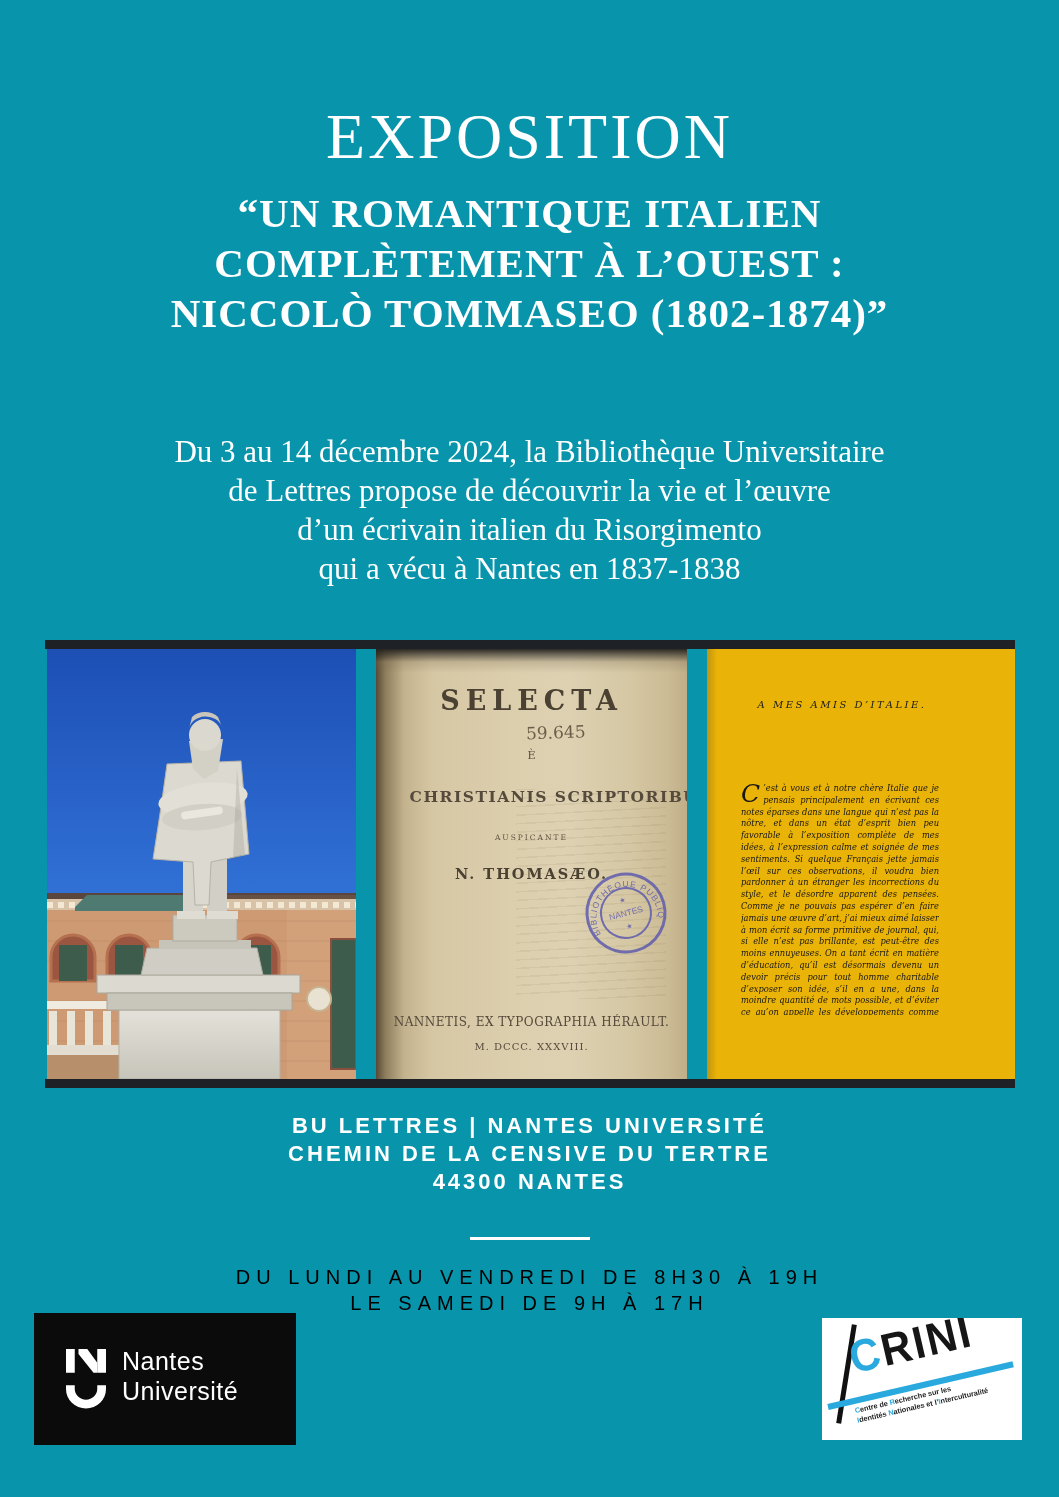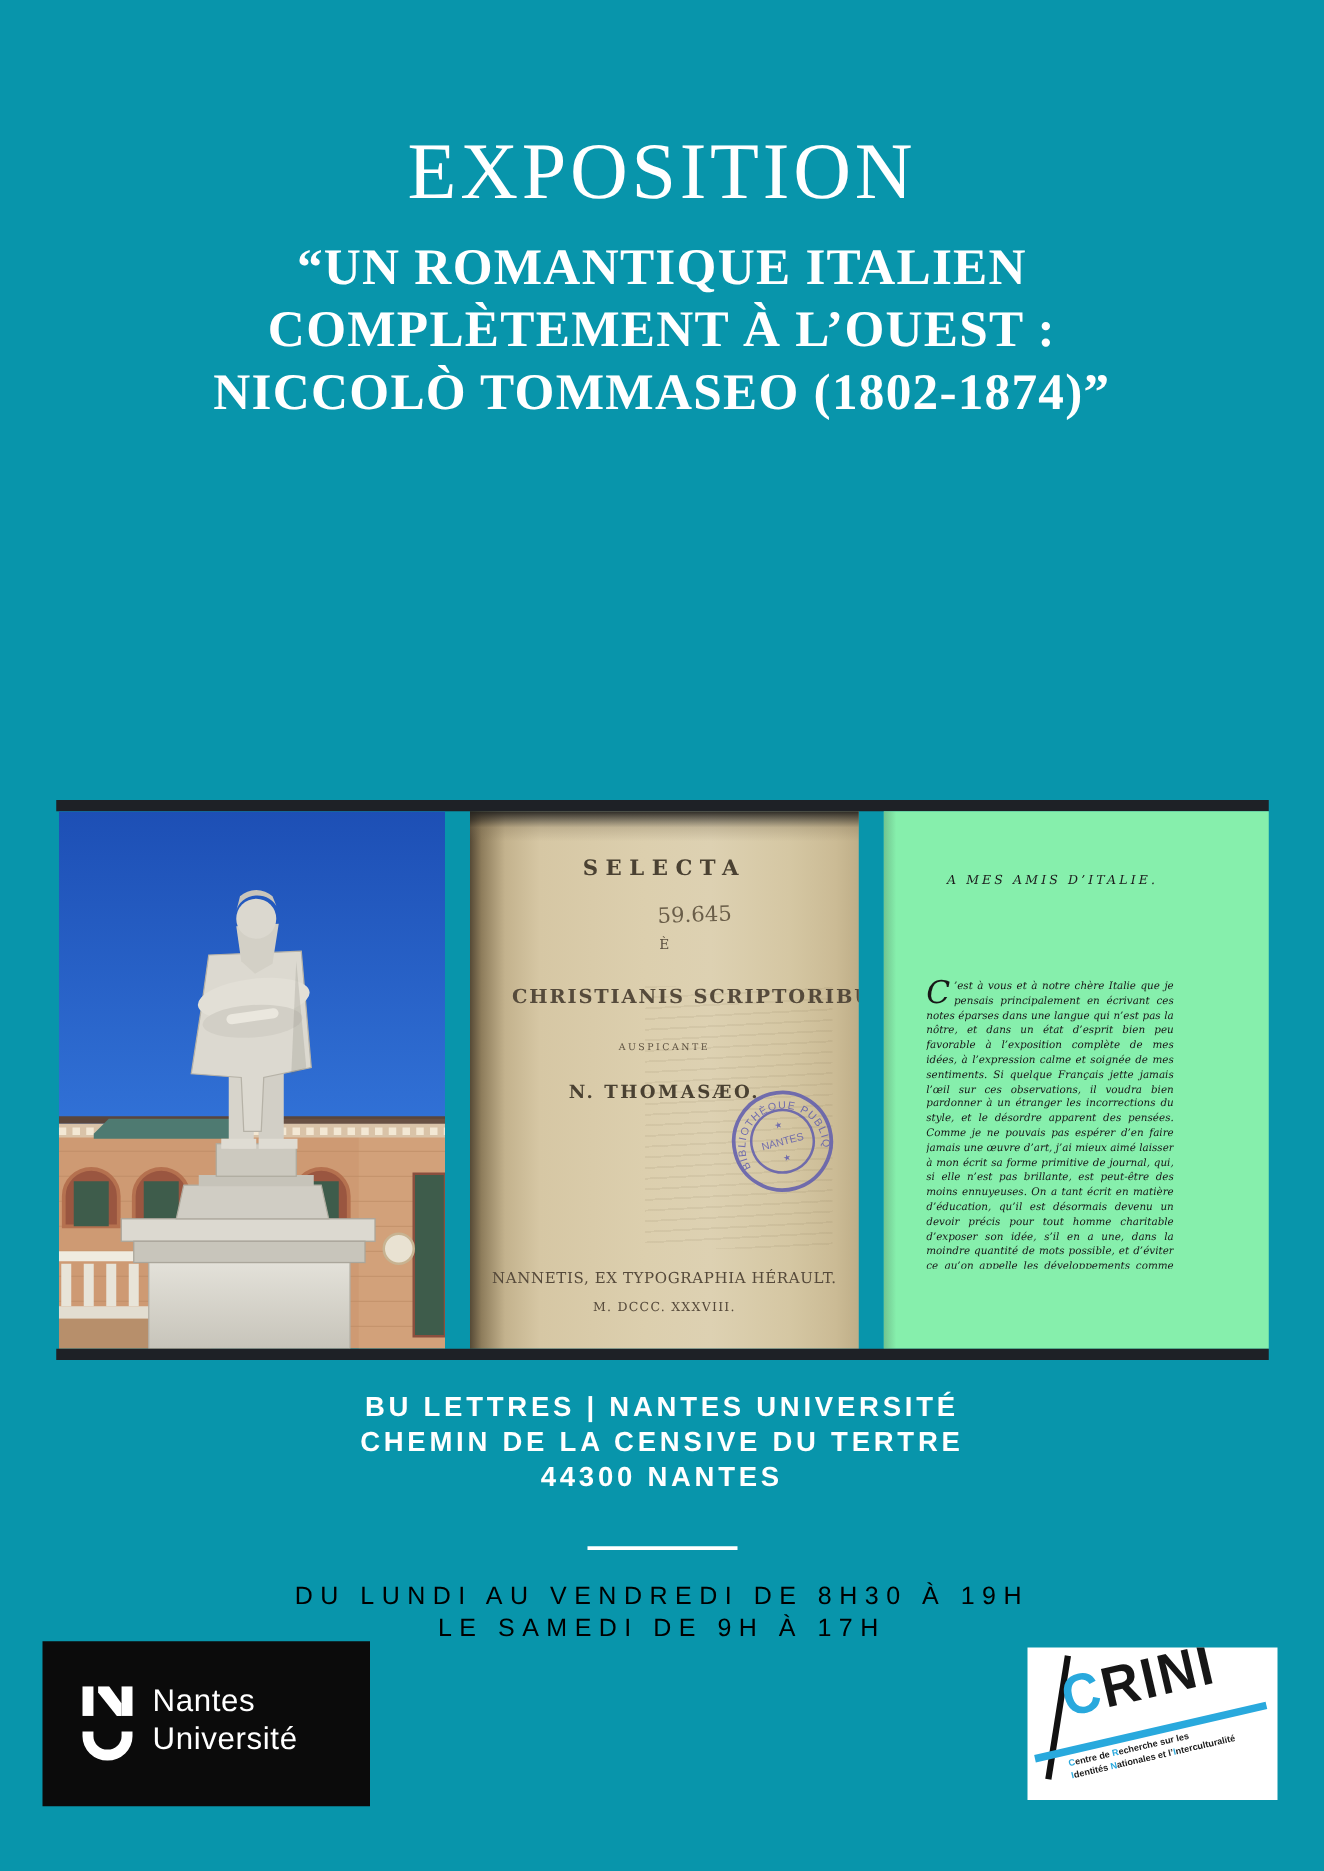--- a/index.html
+++ b/index.html
@@ -16,27 +16,27 @@
   
   .band{top:640px;left:45px;width:970px;height:448px;background:#0895AB;}
   .band::before,.band::after{content:"";position:absolute;left:0;width:100%;height:9px;background:#1E2126;}
   .band::before{top:0;}
   .band::after{bottom:0;}
   .photo{top:9px;height:430px;overflow:hidden;}
   .photo-statue{left:2px;width:309px;}
   .photo-book{left:331px;width:311px;background:
       linear-gradient(180deg, rgba(35,33,30,.95) 0, rgba(35,33,30,.5) 7px, rgba(120,105,80,.25) 13px, rgba(0,0,0,0) 24px),
       linear-gradient(90deg,#564a36 0%,#8e7d5c 3%,#c3b28d 9%,#d6c7a4 18%,#dccfae 45%,#ddd1b2 62%,#d5c7a3 82%,#cbbb95 94%,#bfae88 100%);}
-  .photo-page{left:662px;width:308px;background:#86efac;}
+  .photo-page{left:662px;width:308px;background:#eab308;}
   .photo-page::before{content:"";position:absolute;left:0;top:0;bottom:0;width:10px;
       background:linear-gradient(90deg,rgba(40,40,40,.22),rgba(0,0,0,0));}
 
   
   .bk{left:0;width:100%;text-align:center;color:#4F4637;font-family:"DejaVu Serif",serif;}
-  .bk-selecta{top:36px;font-size:17px;font-weight:700;letter-spacing:6px;color:#4a4132;}
+  .bk-selecta{top:36px;font-size:27px;font-weight:700;letter-spacing:6px;color:#4a4132;}
   .bk-shelf{left:150px;width:140px;top:72px;font-size:17px;color:#6A5E49;transform:rotate(-2deg);text-align:left;}
   .bk-conj{top:100px;font-size:11px;color:#5A4F3F;}
   .bk-sub{top:138px;font-size:15.5px;font-weight:700;letter-spacing:1.5px;color:#554A3B;padding-left:32px;}
   .bk-ausp{top:184px;font-size:7.5px;letter-spacing:2px;color:#5E5242;font-weight:400;}
   .bk-author{top:216px;font-size:14.5px;font-weight:700;letter-spacing:2px;color:#4a4132;}
   .bk-imprint{top:366px;font-size:12px;letter-spacing:.5px;color:#55493A;}
   .bk-date{top:392px;font-size:10px;letter-spacing:1px;color:#55493A;}
   .bk-ghost{left:140px;top:140px;width:150px;height:210px;opacity:.55;
       background:repeating-linear-gradient(177deg, rgba(110,95,64,.16) 0 1.5px, rgba(0,0,0,0) 1.5px 8.5px);}
   .bk-stamp{left:208px;top:222px;width:84px;height:84px;transform:rotate(-15deg);opacity:.85;}
@@ -75,20 +75,26 @@
 </head>
 <body>
 
 <div class="poster">
 
   <div class="abs ctr title">EXPOSITION</div>
   <div class="abs ctr subtitle">
     <div>“UN ROMANTIQUE ITALIEN</div>
     <div>COMPLÈTEMENT À L’OUEST :</div>
     <div>NICCOLÒ TOMMASEO (1802-1874)”</div>
+  </div>
+  <div class="abs ctr intro">
+    <div>Du 3 au 14 décembre 2024, la Bibliothèque Universitaire</div>
+    <div>de Lettres propose de découvrir la vie et l’œuvre</div>
+    <div>d’un écrivain italien du Risorgimento</div>
+    <div>qui a vécu à Nantes en 1837-1838</div>
   </div>
 
   <div class="abs band">
 
     <div class="abs photo photo-statue">
       <svg width="309" height="430" viewBox="0 0 309 430">
         <defs>
           <linearGradient id="sky" x1="0" y1="0" x2="0" y2="1">
             <stop offset="0" stop-color="#1D4FB5"></stop>
               <stop offset="1" stop-color="#3273D8"></stop>

